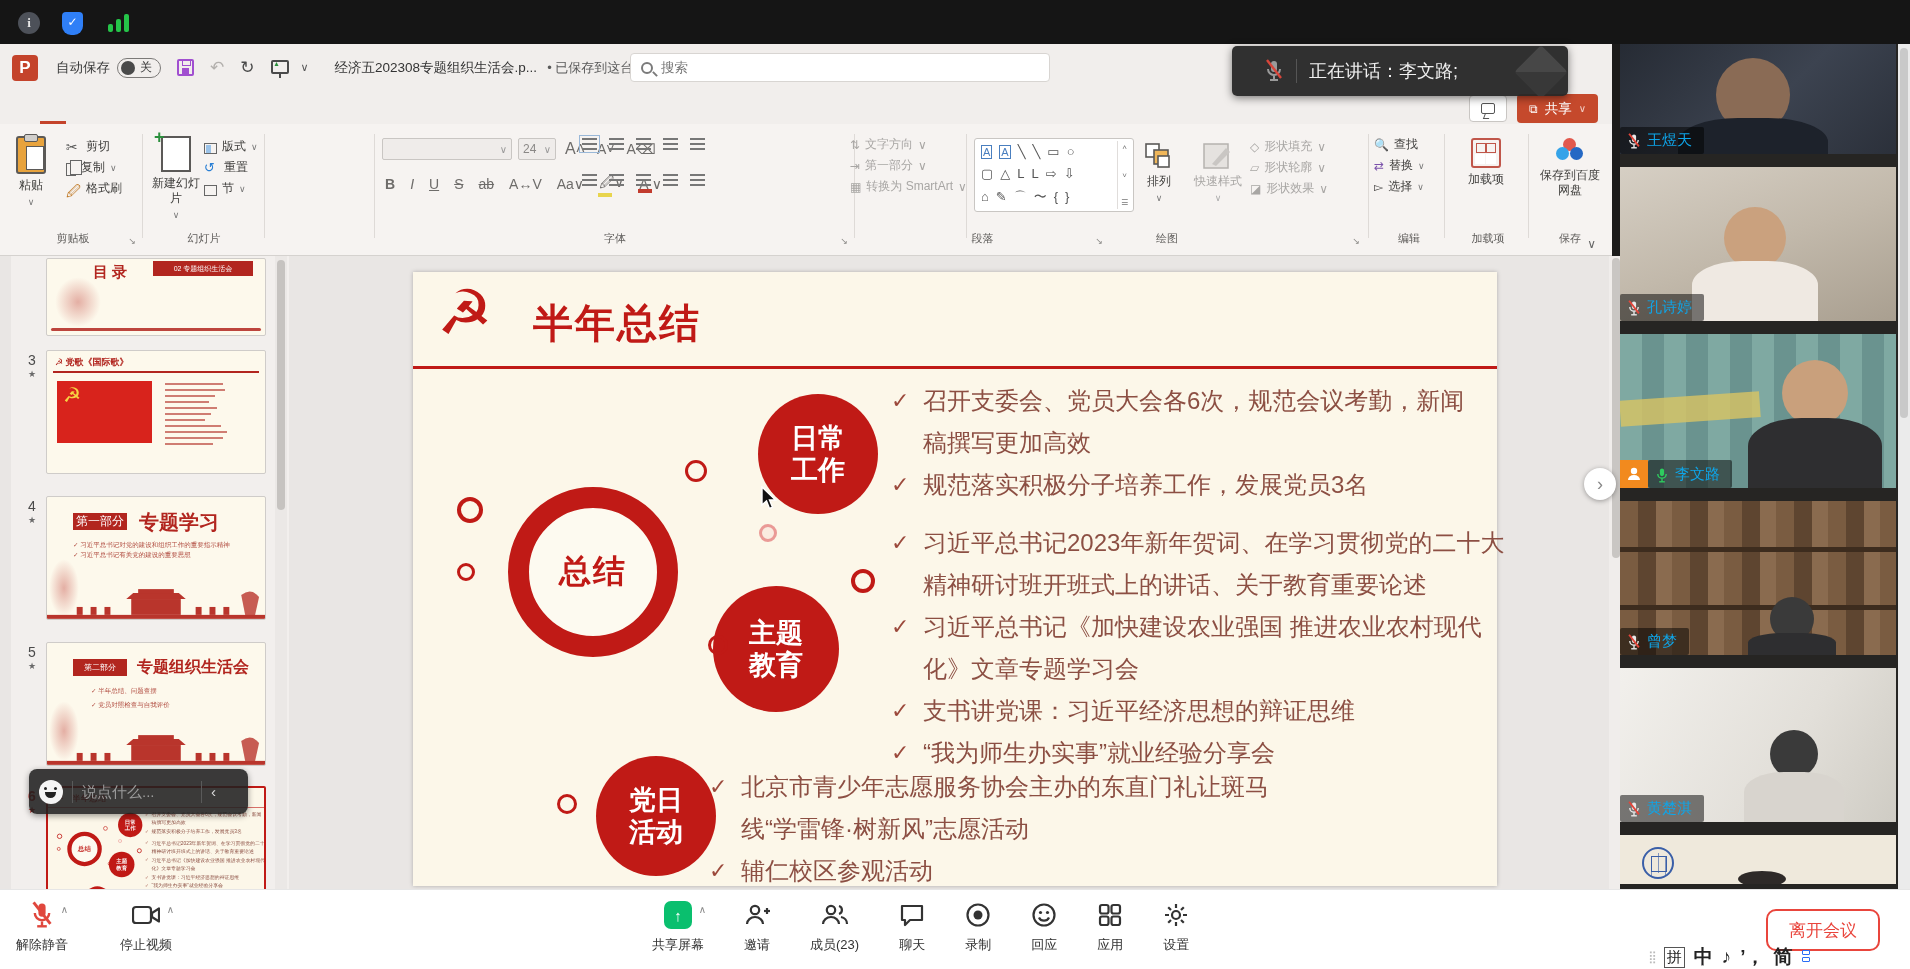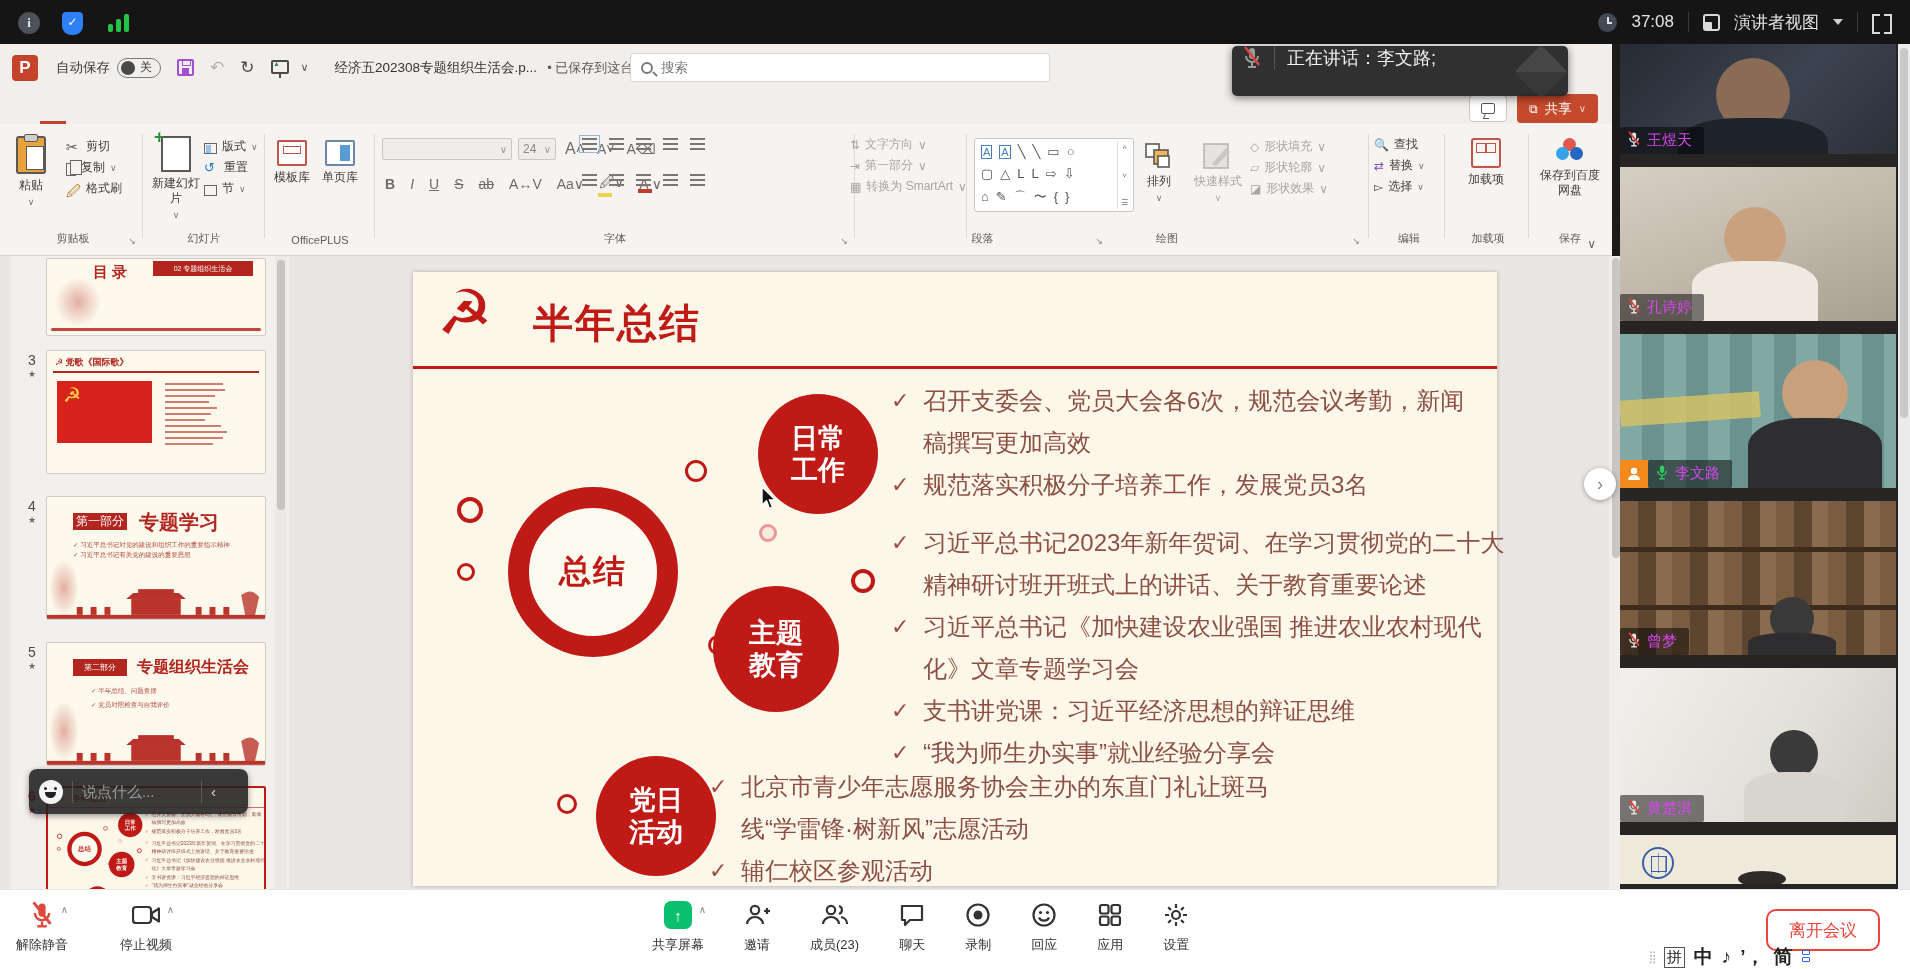--- a/index.html
+++ b/index.html
@@ -26,21 +26,21 @@
   .ic-layout { width:17px; height:17px; border:2px solid #d9d9d9; border-radius:3px; position:relative; }
   .ic-layout::before { content:""; position:absolute; left:-1px; bottom:-1px; width:8px; height:8px; background:#d9d9d9; border-radius:1px; }
   .caret-down { width:0; height:0; border-left:5px solid transparent; border-right:5px solid transparent; border-top:6px solid #cfcfcf; display:inline-block; }
   .ic-fullscreen { width:20px; height:20px; position:relative; }
   .ic-fullscreen::before, .ic-fullscreen::after { content:""; position:absolute; width:6px; height:16px; top:2px; }
   .ic-fullscreen::before { left:0; border-left:2.5px solid #d9d9d9; border-top:2.5px solid #d9d9d9; border-bottom:2.5px solid #d9d9d9; }
   .ic-fullscreen::after { right:0; border-right:2.5px solid #d9d9d9; border-top:2.5px solid #d9d9d9; border-bottom:2.5px solid #d9d9d9; }
 
   
   #toast { left:1232px; top:46px; width:336px; height:50px; background:rgba(40,40,40,.96); border-radius:5px;
-    z-index:60; display:flex; align-items:flex-start; padding:0 10px; gap:12px; overflow:hidden; box-shadow:0 2px 8px rgba(0,0,0,.5); }
+    z-index:60; display:flex; align-items:center; padding:0 32px; gap:12px; overflow:hidden; box-shadow:0 2px 8px rgba(0,0,0,.5); }
   #toast .mic-muted-svg { flex:0 0 auto; }
   #toast .t-div { width:1px; height:24px; background:#555; }
   #toast .t-text { color:#f0f0f0; font-size:18px; white-space:nowrap; }
   #toast .t-logo { position:absolute; right:8px; top:7px; width:38px; height:38px; transform:rotate(45deg);
     background:linear-gradient(135deg,#474747 50%,#383838 50%); border-radius:4px; }
 
   
   #ppt { left:0; top:44px; width:1612px; height:845px; background:#e9e6e4; }
   #qat { position:absolute; left:0; top:0; width:1612px; height:47px; background:#f1eeec; display:flex; align-items:center; }
   .ppt-logo { width:26px; height:26px; margin-left:12px; background:#c4432b; border-radius:4px; color:#fff; font-weight:bold; font-size:17px; text-align:center; line-height:26px; }
@@ -214,21 +214,21 @@
   .v4 .shelf { position:absolute; left:0; width:100%; height:5px; background:#3d2c1e; }
   .v5 .vbg { background:linear-gradient(120deg,#f2f0ec 0%,#e2dfd9 60%,#cfccc4 100%); }
   .v6 .vbg { background:#efe9dc; }
   .vbg { position:absolute; inset:0; }
   .pfig { position:absolute; }
   .head { position:absolute; border-radius:50%; }
   .torso { position:absolute; border-radius:40% 40% 0 0; }
   .vcorner { position:absolute; left:0; bottom:0; display:flex; align-items:stretch; z-index:5; }
   .presenter-badge { display:none; width:28px; height:28px; background:#f28a1e; align-items:center; justify-content:center; }
   .video.presenter .presenter-badge { display:flex; }
-  .vlabel { display:flex; align-items:flex-start; gap:6px; background:rgba(0,0,0,.5); padding:4px 12px 4px 7px; border-radius:2px; color:#d946ef; font-size:15px; white-space:nowrap; }
+  .vlabel { display:flex; align-items:flex-end; gap:6px; background:rgba(0,0,0,.5); padding:4px 12px 4px 7px; border-radius:2px; color:#0ea5e9; font-size:15px; white-space:nowrap; }
   .mic-on-svg { display:none; } .mic-muted-svg { display:inline-block; }
   .video.mic-on .mic-on-svg { display:inline-block; }
   .seal { display:none; position:absolute; left:22px; top:12px; width:32px; height:32px; border:2px solid #3a5fa8; border-radius:50%; }
   .seal::before { content:""; position:absolute; left:7px; top:7px; width:14px; height:14px; border:1.5px solid #3a5fa8; }
   .seal::after { content:""; position:absolute; left:13.5px; top:4px; width:1.5px; height:20px; background:#3a5fa8; box-shadow:-7px 3px 0 #3a5fa8,7px 3px 0 #3a5fa8; opacity:.6; }
   .video.v6 .seal { display:block; }
   #side-scroll { left:1898px; top:44px; width:12px; height:845px; background:#ebebeb; z-index:21; }
   #side-scroll .bar { position:absolute; left:2px; top:4px; width:8px; height:370px; background:#c9c9c9; border-radius:4px; }
 
   
@@ -255,30 +255,20 @@
 <div id="root">
 
   <div id="topbar" class="abs">
     <div class="tb-ic ic-info">i</div>
     <div class="tb-ic ic-shield">✓</div>
     <div class="tb-ic ic-signal">
         <i></i>
         <i></i>
         <i></i>
       </div>
-    <div class="tb-right">
-      <span class="ic-clock"></span>
-      <span>37:08</span>
-      <span class="tb-div"></span>
-      <span class="ic-layout"></span>
-      <span>演讲者视图</span>
-      <span class="caret-down"></span>
-      <span class="tb-div"></span>
-      <span class="ic-fullscreen"></span>
-    </div>
   </div>
 
   <div id="toast" class="abs">
     <svg class="mic-muted-svg" width="20" height="24" viewBox="0 0 20 24">
       <rect x="7" y="2" width="6" height="11" rx="3" fill="#9a9a9a"></rect>
       <path d="M4 10 a6 6 0 0 0 12 0" stroke="#9a9a9a" stroke-width="2" fill="none"></path>
       <line x1="10" y1="17" x2="10" y2="21" stroke="#9a9a9a" stroke-width="2"></line>
       <line x1="6" y1="21" x2="14" y2="21" stroke="#9a9a9a" stroke-width="2"></line>
       <line x1="3" y1="1" x2="17" y2="19" stroke="#d8453a" stroke-width="2.4"></line>
     </svg>
@@ -390,31 +380,20 @@
           <div class="smallrow">
               <span class="mini-ic ic-sq"></span>
               <span>节</span> 
               <span style="font-size:9px;color:#777;">∨</span>
             </div>
         </div>
         <div class="rg-label">幻灯片</div>
       </div>
       <div class="rdiv" style="left:264px;"></div>
 
-      <div class="rgroup" style="left:270px; width:100px;">
-        <div class="bigbtn" style="position:absolute; left:4px; top:10px;">
-          <div class="ic-tplred"></div>
-          <span>模板库</span>
-        </div>
-        <div class="bigbtn" style="position:absolute; left:52px; top:10px;">
-          <div class="ic-pageblue"></div>
-          <span>单页库</span>
-        </div>
-        <div class="rg-label">OfficePLUS</div>
-      </div>
       <div class="rdiv" style="left:374px;"></div>
 
       <div class="rgroup" style="left:380px; width:470px;">
         <div style="position:absolute; left:2px; top:8px; display:flex; gap:6px; align-items:center;">
           <div class="fontbox">
               <span style="font-size:10px;color:#999;">∨</span>
             </div>
           <div class="sizebox">
               <span>24</span>
               <span style="font-size:10px;color:#999;">∨</span>

